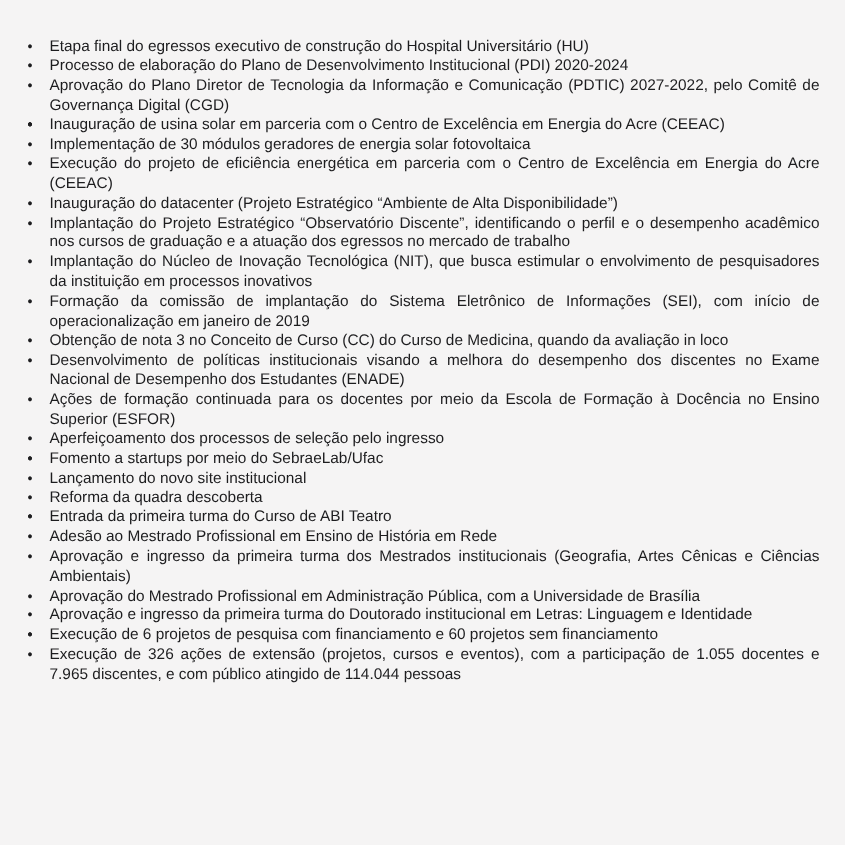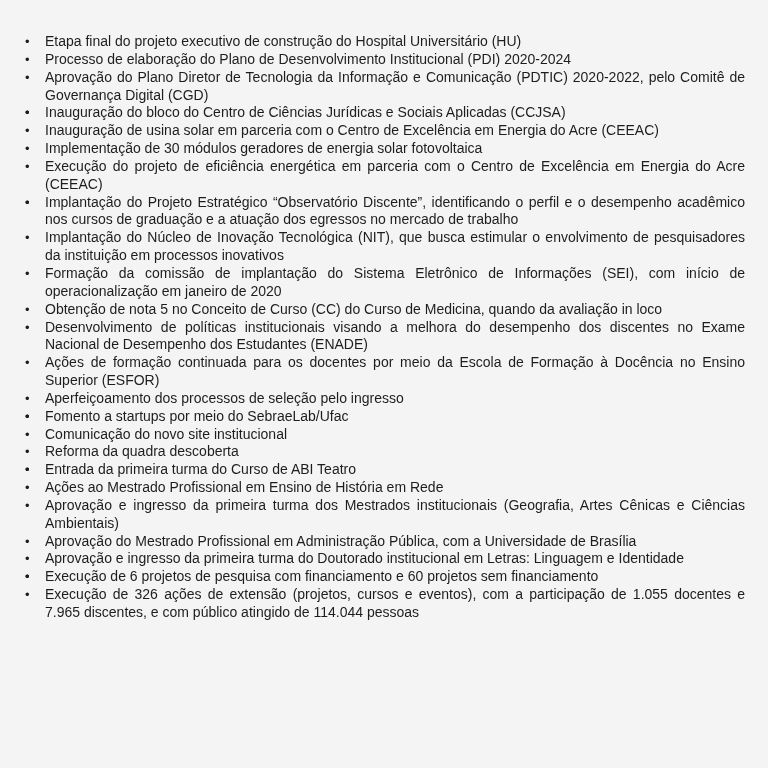--- a/index.html
+++ b/index.html
@@ -39,43 +39,43 @@
     width: 14px;
     text-align: left;
     font-size: 13px;
   }
 </style>
 </head>
 <body style="background: rgb(245, 244, 244); color: rgb(29, 29, 31);">
 
 <div class="page">
   <ul class="achievements" id="achievements-list">
-      <li><span class="bullet">•</span><span>Etapa final do projeto executivo de construção do Hospital Universitário (HU)</span></li>
+      <li><span class="bullet">•</span><span>Etapa final do egressos executivo de construção do Hospital Universitário (HU)</span></li>
       <li><span class="bullet">•</span><span>Processo de elaboração do Plano de Desenvolvimento Institucional (PDI) 2020-2024</span></li>
-      <li><span class="bullet">•</span><span>Aprovação do Plano Diretor de Tecnologia da Informação e Comunicação (PDTIC) 2020-2022, pelo Comitê de Governança Digital (CGD)</span></li>
+      <li><span class="bullet">•</span><span>Aprovação do Plano Diretor de Tecnologia da Informação e Comunicação (PDTIC) 2027-2022, pelo Comitê de Governança Digital (CGD)</span></li>
       <li><span class="bullet">•</span></li>
-      <li><span class="bullet">•</span><span>Inauguração do bloco do Centro de Ciências Jurídicas e Sociais Aplicadas (CCJSA)</span></li>
+      <li><span class="bullet">•</span></li>
       <li><span class="bullet">•</span><span>Inauguração de usina solar em parceria com o Centro de Excelência em Energia do Acre (CEEAC)</span></li>
       <li><span class="bullet">•</span><span>Implementação de 30 módulos geradores de energia solar fotovoltaica</span></li>
       <li><span class="bullet">•</span><span>Execução do projeto de eficiência energética em parceria com o Centro de Excelência em Energia do Acre (CEEAC)</span></li>
-      <li><span class="bullet">•</span></li>
+      <li><span class="bullet">•</span><span>Inauguração do datacenter (Projeto Estratégico “Ambiente de Alta Disponibilidade”)</span></li>
       <li><span class="bullet">•</span><span>Implantação do Projeto Estratégico “Observatório Discente”, identificando o perfil e o desempenho acadêmico nos cursos de graduação e a atuação dos egressos no mercado de trabalho</span></li>
       <li><span class="bullet">•</span><span>Implantação do Núcleo de Inovação Tecnológica (NIT), que busca estimular o envolvimento de pesquisadores da instituição em processos inovativos</span></li>
-      <li><span class="bullet">•</span><span>Formação da comissão de implantação do Sistema Eletrônico de Informações (SEI), com início de operacionalização em janeiro de 2020</span></li>
-      <li><span class="bullet">•</span><span>Obtenção de nota 5 no Conceito de Curso (CC) do Curso de Medicina, quando da avaliação in loco</span></li>
+      <li><span class="bullet">•</span><span>Formação da comissão de implantação do Sistema Eletrônico de Informações (SEI), com início de operacionalização em janeiro de 2019</span></li>
+      <li><span class="bullet">•</span><span>Obtenção de nota 3 no Conceito de Curso (CC) do Curso de Medicina, quando da avaliação in loco</span></li>
       <li><span class="bullet">•</span><span>Desenvolvimento de políticas institucionais visando a melhora do desempenho dos discentes no Exame Nacional de Desempenho dos Estudantes (ENADE)</span></li>
       <li><span class="bullet">•</span><span>Ações de formação continuada para os docentes por meio da Escola de Formação à Docência no Ensino Superior (ESFOR)</span></li>
       <li><span class="bullet">•</span><span>Aperfeiçoamento dos processos de seleção pelo ingresso</span></li>
       <li><span class="bullet">•</span></li>
       <li><span class="bullet">•</span><span>Fomento a startups por meio do SebraeLab/Ufac</span></li>
-      <li><span class="bullet">•</span><span>Comunicação do novo site institucional</span></li>
+      <li><span class="bullet">•</span><span>Lançamento do novo site institucional</span></li>
       <li><span class="bullet">•</span><span>Reforma da quadra descoberta</span></li>
       <li><span class="bullet">•</span></li>
       <li><span class="bullet">•</span><span>Entrada da primeira turma do Curso de ABI Teatro</span></li>
-      <li><span class="bullet">•</span><span>Ações ao Mestrado Profissional em Ensino de História em Rede</span></li>
+      <li><span class="bullet">•</span><span>Adesão ao Mestrado Profissional em Ensino de História em Rede</span></li>
       <li><span class="bullet">•</span><span>Aprovação e ingresso da primeira turma dos Mestrados institucionais (Geografia, Artes Cênicas e Ciências Ambientais)</span></li>
       <li><span class="bullet">•</span><span>Aprovação do Mestrado Profissional em Administração Pública, com a Universidade de Brasília</span></li>
       <li><span class="bullet">•</span><span>Aprovação e ingresso da primeira turma do Doutorado institucional em Letras: Linguagem e Identidade</span></li>
       <li><span class="bullet">•</span></li>
       <li><span class="bullet">•</span><span>Execução de 6 projetos de pesquisa com financiamento e 60 projetos sem financiamento</span></li>
       <li><span class="bullet">•</span><span>Execução de 326 ações de extensão (projetos, cursos e eventos), com a participação de 1.055 docentes e 7.965 discentes, e com público atingido de 114.044 pessoas</span></li>
     </ul>
 </div>
 
 </body></html>

